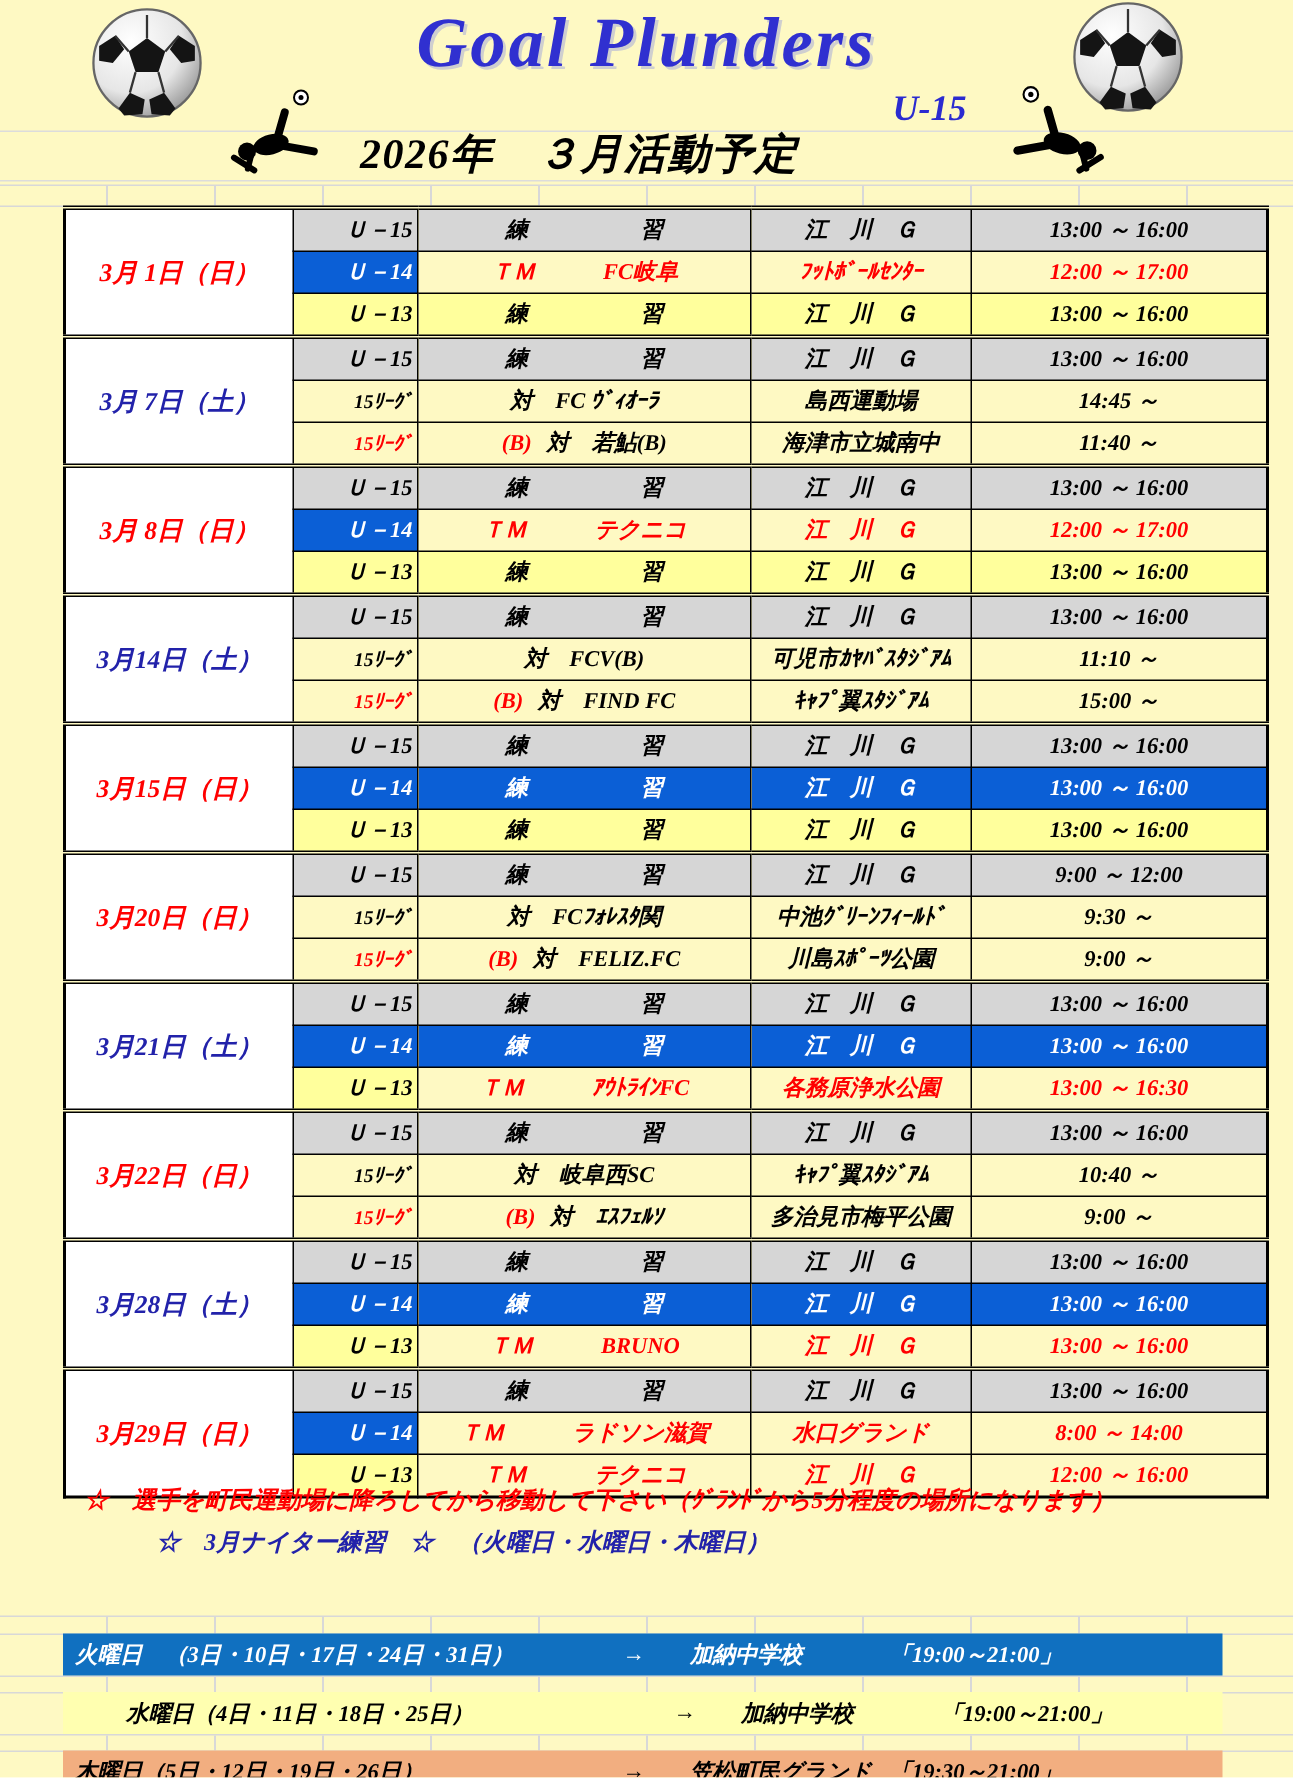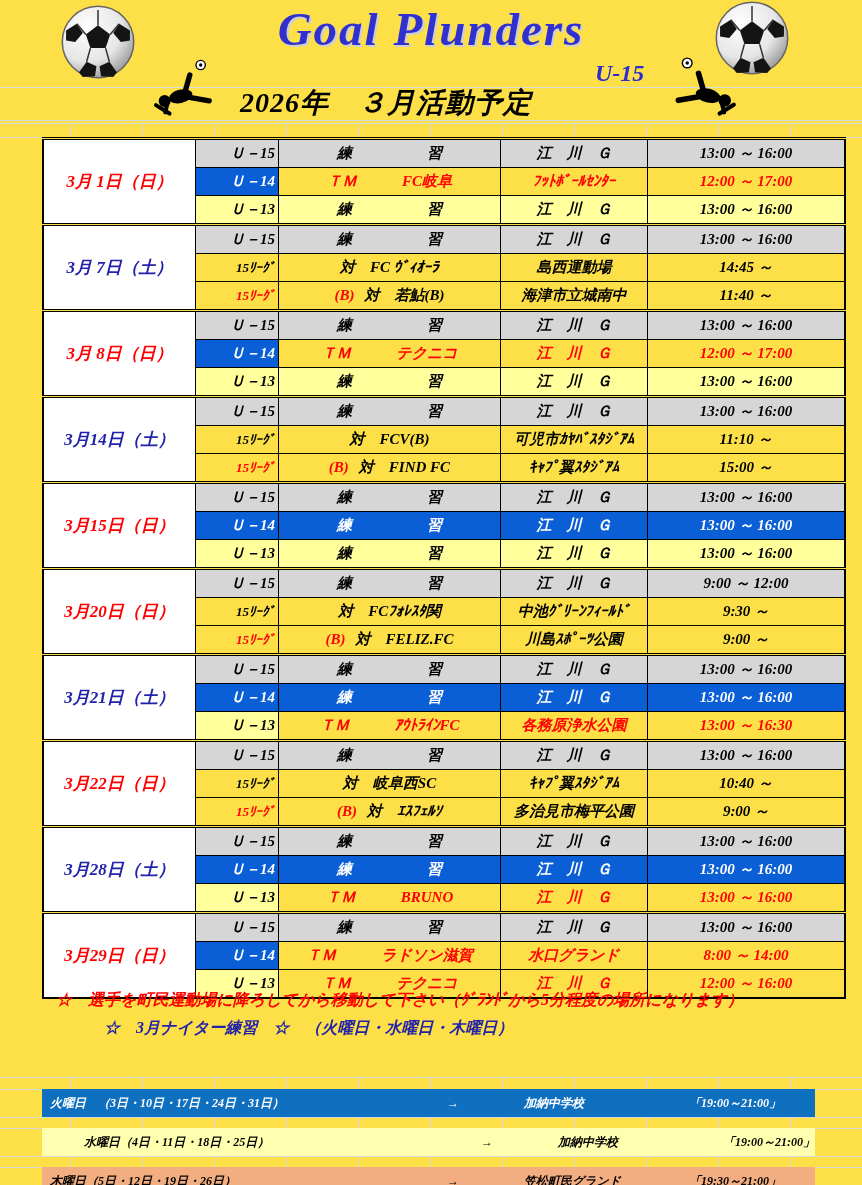--- a/index.html
+++ b/index.html
@@ -1,16 +1,16 @@
 <!DOCTYPE html>
 <html><head>
 <meta charset="utf-8">
 <style>
   html,body{margin:0;padding:0;background:#fff;}
-  .page{position:relative;width:862px;height:1185px;background:#fde047;overflow:hidden;
+  .page{position:relative;width:862px;height:1185px;background:#fef9c3;overflow:hidden;
         font-family:"Liberation Serif","DejaVu Serif",serif;font-style:italic;font-weight:bold;}
   
   .hline{position:absolute;left:0;width:862px;border-top:1px solid #DCDCDC;}
   .strip{position:absolute;left:0;width:862px;border-top:1px solid #D8D8D8;border-bottom:1px solid #D8D8D8;
          background:repeating-linear-gradient(90deg,transparent 0 71px,#D8D8D8 71px 72px);}
   
   .title{position:absolute;top:2px;left:0;width:862px;text-align:center;font-size:47px;
          color:#3030D0;letter-spacing:2px;text-shadow:2px 2px 0 #CFCFCF;}
   .team{position:absolute;top:60px;left:595px;font-size:24px;color:#2B2BD0;}
   .subtitle{position:absolute;top:84px;left:240px;font-size:28px;color:#000;letter-spacing:1px;}
@@ -36,21 +36,21 @@
   .tx-r{color:#FF0000;}
   .pre{color:#FF0000;margin-right:10px;}
   
   .notes{position:absolute;top:990px;left:56px;width:780px;font-size:16px;}
   .note{margin-bottom:7px;white-space:nowrap;}
   .note-red{color:#FF0000;}
   .note-blue{color:#2222AA;margin-left:48px;}
   
   .bar{position:absolute;left:42px;width:773px;height:28px;display:grid;
        grid-template-columns:365px 45px 133px auto;align-items:center;padding-left:8px;box-sizing:border-box;
-       font-size:12px;white-space:nowrap;gap:32px;}
+       font-size:15px;white-space:nowrap;}
   .bar-blue{top:1089px;background:#1070C0;color:#fff;}
   .bar-yellow{top:1128px;background:#FFFFB0;color:#000;padding-left:42px;}
   .bar-orange{top:1167px;background:#F2AE80;color:#000;}
 </style>
 </head>
 <body>
 
 <div class="page">
 
   <div class="hline" style="top:87px"></div>

